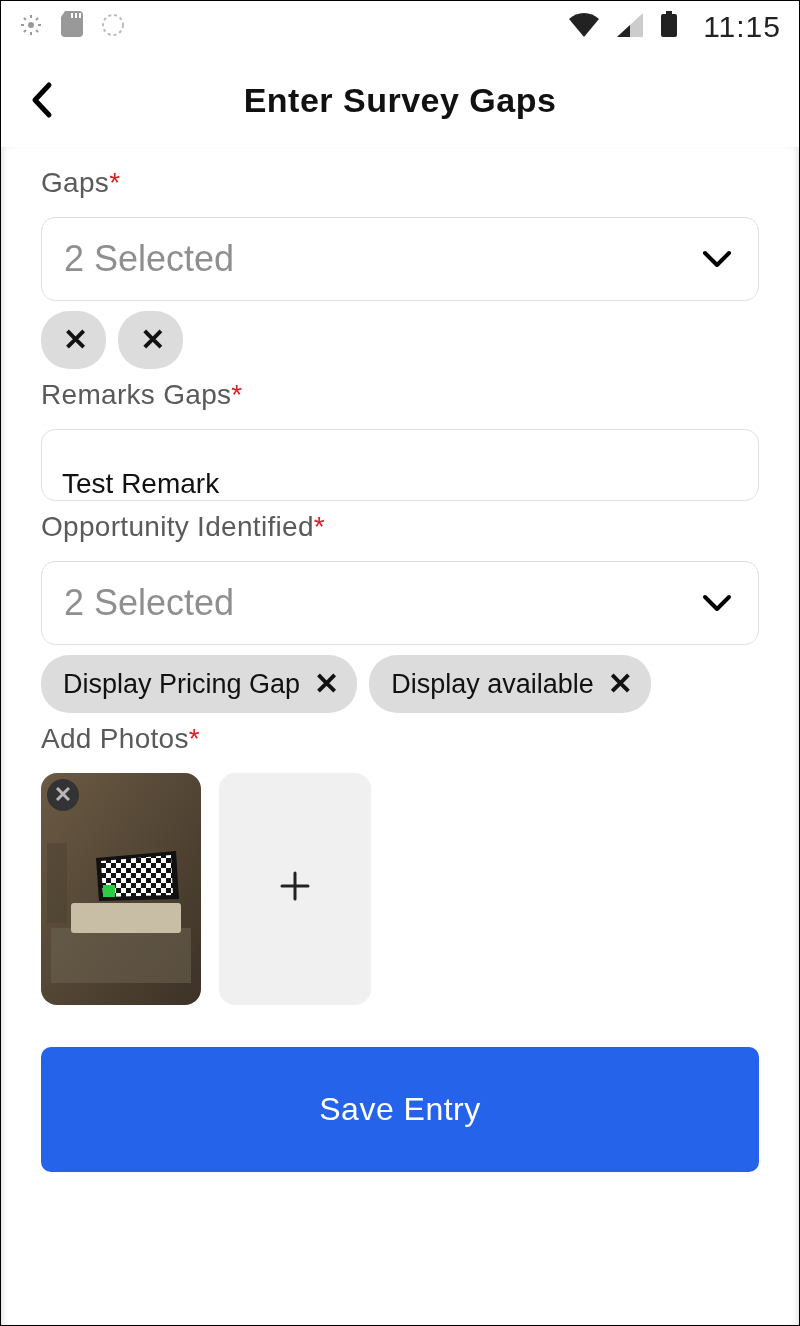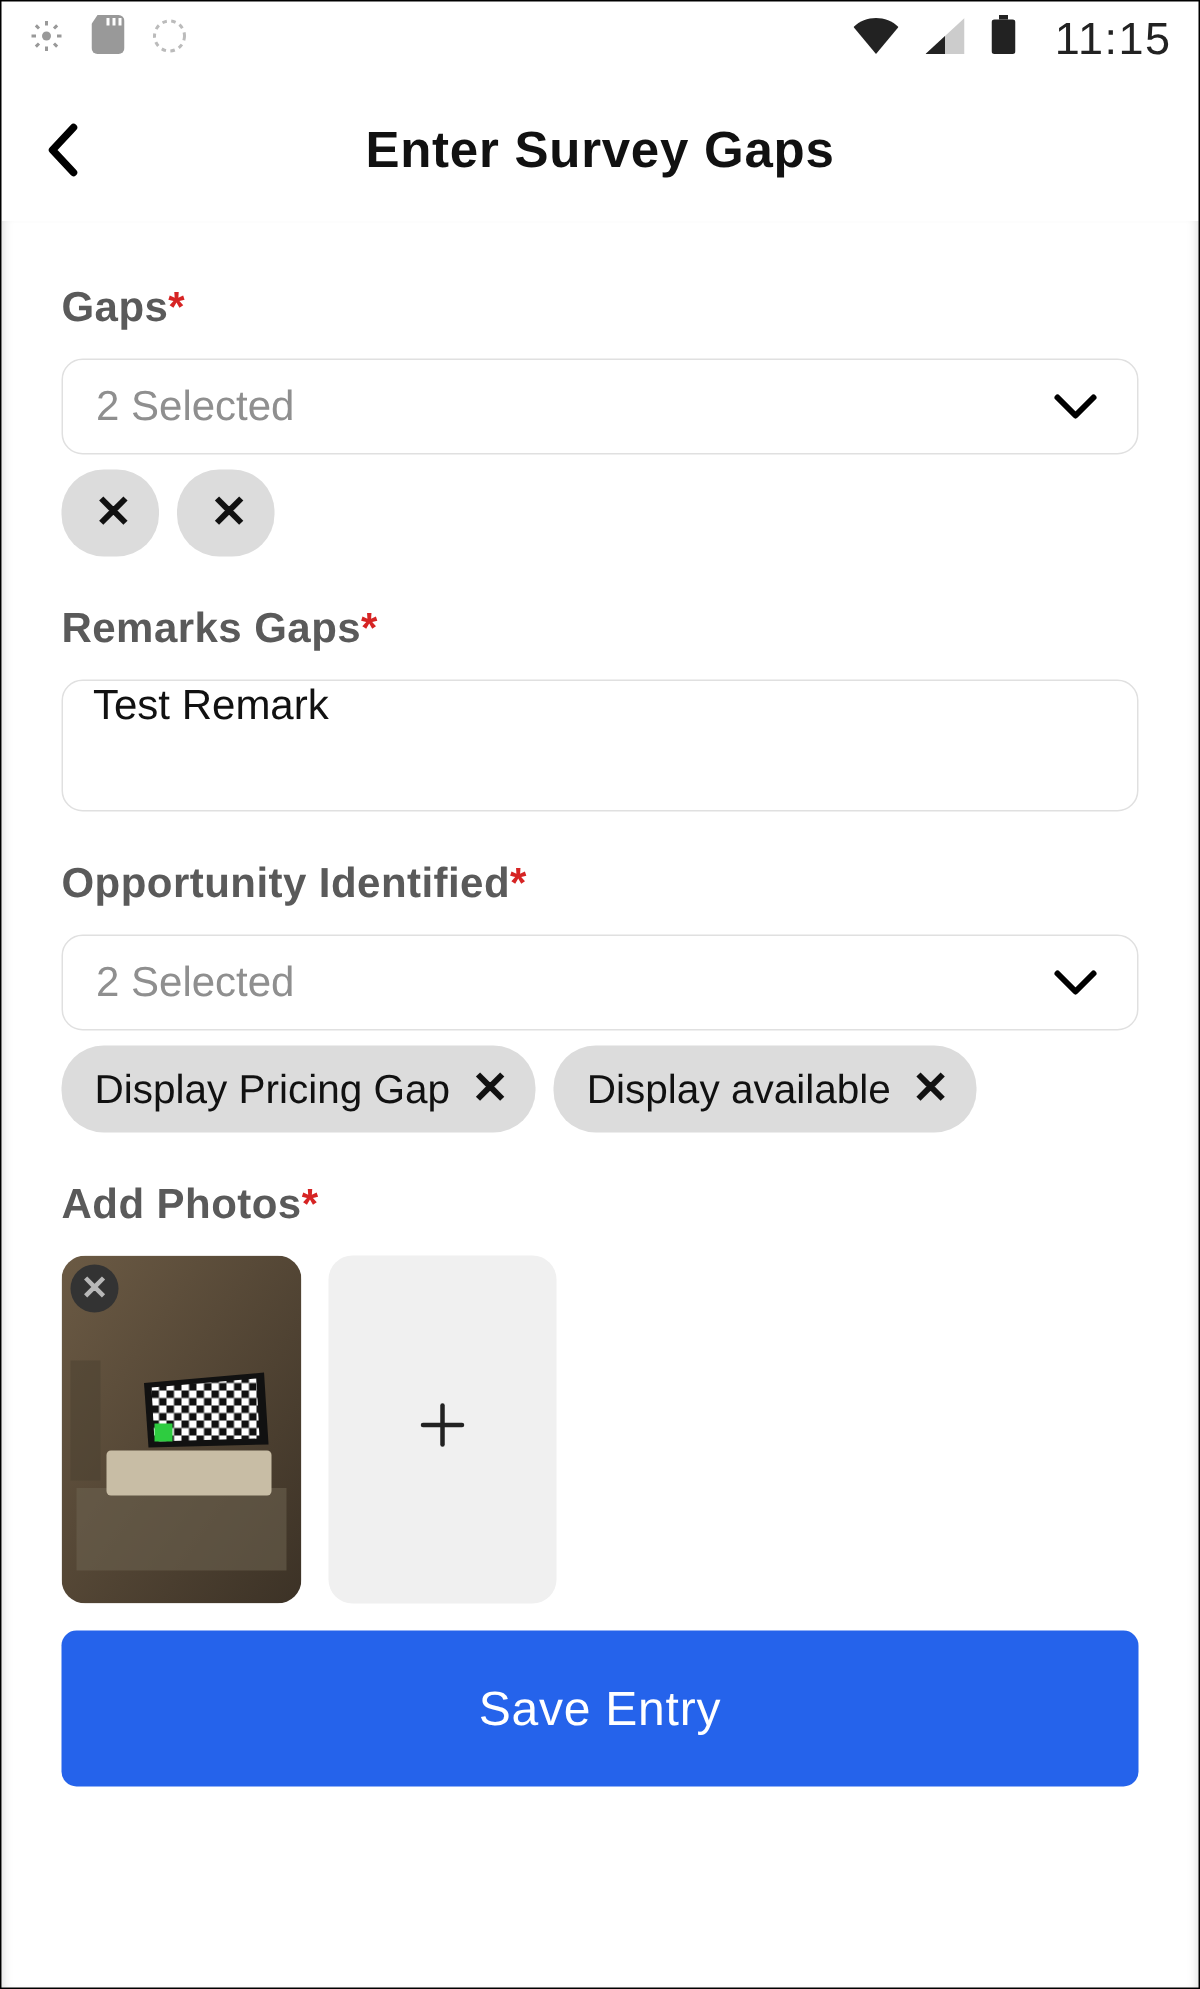--- a/index.html
+++ b/index.html
@@ -68,36 +68,36 @@
     box-shadow: inset 6px 0 8px -6px rgba(0,0,0,0.18), inset -6px 0 8px -6px rgba(0,0,0,0.18);
   }
 
   .content {
     padding: 10px 40px 0 40px;
   }
 
   .field-label {
     font-size:28px;
     color:var(--label);
-    margin-top:32px;
+    margin-top:10px;
     margin-bottom:18px;
-    font-weight:700;
+    font-weight:400;
     letter-spacing:0.3px;
   }
   .req { color:var(--required); }
 
   .select {
     border:1px solid var(--border);
     border-radius:14px;
-    height:64px;
+    height:84px;
     display:flex;
     align-items:center;
     justify-content:space-between;
     padding:0 26px 0 22px;
-    font-size:28px;
+    font-size:36px;
     color:var(--placeholder);
     cursor:pointer;
   }
 
   .chevron svg { display:block; }
 
   .chips {
     display:flex;
     flex-wrap:wrap;
     gap:12px;
@@ -116,23 +116,23 @@
   }
   .chip .x {
     font-size:30px;
     font-weight:700;
     line-height:1;
   }
 
   .textinput {
     border:1px solid var(--border);
     border-radius:14px;
-    height:88px;
-    display:flex;
-    align-items:flex-start;
+    height:72px;
+    display:flex;
+    align-items:flex-end;
     padding:0 20px;
     font-size:28px;
     color:#111;
   }
 
   .photos {
     display:flex;
     gap:18px;
     margin-top:6px;
   }
@@ -163,24 +163,24 @@
     border-radius:16px;
     background:#f0f0f0;
     display:flex;
     align-items:center;
     justify-content:center;
     font-size:42px;
     color:#222;
   }
 
   .save-btn {
-    margin-top:18px;
+    margin-top:42px;
     background:var(--primary);
     color:#fff;
-    height:104px;
+    height:125px;
     border-radius:10px;
     display:flex;
     align-items:center;
     justify-content:center;
     font-size:32px;
     letter-spacing:0.5px;
   }
 </style>
 </head>
 <body>

